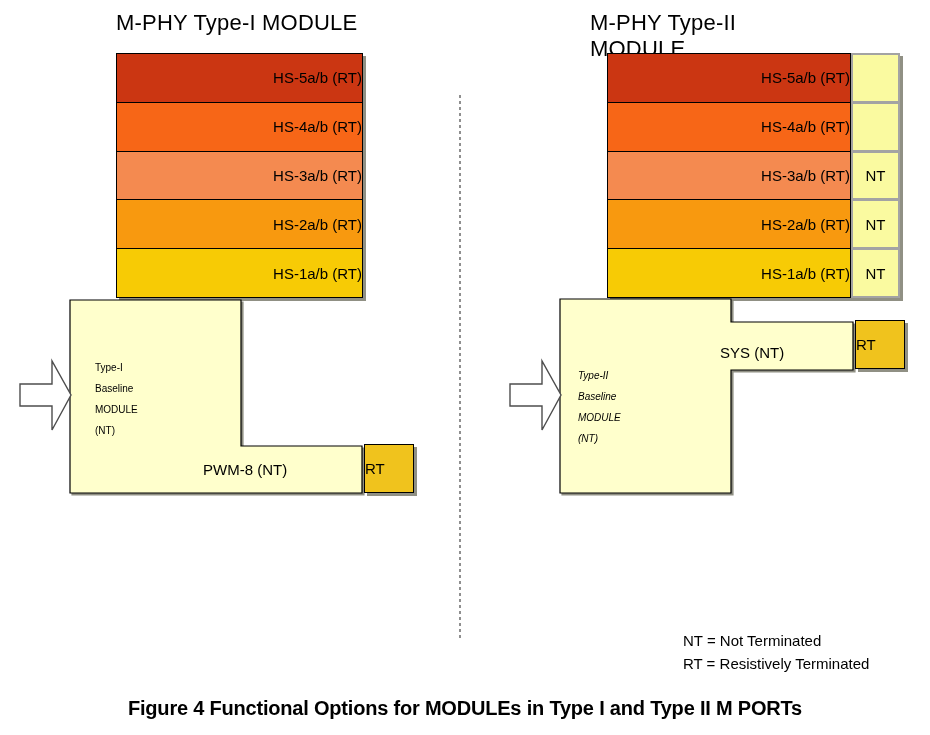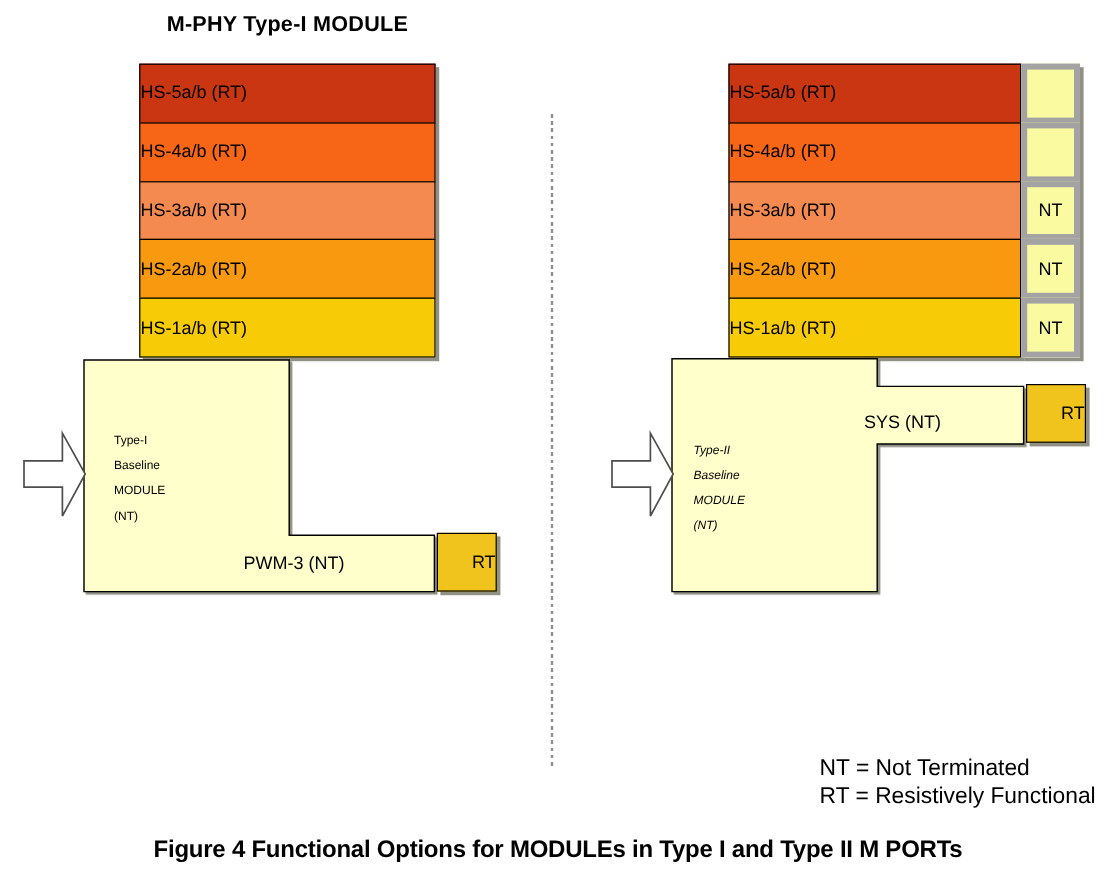--- a/index.html
+++ b/index.html
@@ -1,60 +1,61 @@
 <!DOCTYPE html>
 <html><head>
 <meta charset="utf-8">
 <style>
   html,body{margin:0;padding:0;background:#ffffff;}
   #canvas{
     position:relative;width:930px;height:735px;background:#ffffff;overflow:hidden;
     font-family:"Liberation Sans","DejaVu Sans",sans-serif;color:#000;
   }
   .abs{position:absolute;}
-  .hdr{font-size:18px;font-weight:bold;text-align:center;letter-spacing:.2px;}
+  .hdr{font-size:22px;font-weight:normal;letter-spacing:.2px;}
   .stack{position:absolute;box-shadow:3px 3px 0 rgba(125,124,110,.85);}
   .bar{
     width:100%;height:49.8px;box-sizing:border-box;border:1px solid #000;
-    display:flex;align-items:center;justify-content:flex-start;
-    font-size:15px;margin-top:-1px;
+    display:flex;align-items:center;justify-content:flex-end;
+    font-size:15px;margin-top:-1px;padding-left:16px;
   }
   .bar:first-child{margin-top:0;}
   .sidecol{position:absolute;box-shadow:3px 3px 0 rgba(125,124,110,.85);}
   .sidebox{
-    width:100%;height:49.8px;box-sizing:border-box;border:5px solid #a3a3a3;
+    width:100%;height:49.8px;box-sizing:border-box;border:2px solid #a3a3a3;
     display:flex;align-items:center;justify-content:center;
     font-size:15px;margin-top:-1px;
   }
   .sidebox:first-child{margin-top:0;}
   .rtbox{
     position:absolute;width:50px;height:49px;box-sizing:border-box;border:1px solid #000;
-    display:flex;align-items:center;justify-content:flex-end;font-size:15px;
+    display:flex;align-items:center;justify-content:flex-start;font-size:15px;
     box-shadow:3px 3px 0 rgba(125,124,110,.85);
   }
   .modtext{position:absolute;font-size:10px;line-height:21px;}
   .floatlabel{position:absolute;font-size:15px;text-align:left;}
-  .legend{position:absolute;font-size:19px;line-height:23px;white-space:nowrap;}
+  .legend{position:absolute;font-size:15px;line-height:23px;white-space:nowrap;}
   .caption{
     position:absolute;left:0;top:697px;width:930px;text-align:center;
     font-size:20px;font-weight:bold;letter-spacing:-.2px;
   }
   .divider{
     position:absolute;left:459px;top:95px;width:2px;height:545px;
     background:repeating-linear-gradient(to bottom,#8f8f8f 0 3px,transparent 3px 6px);
   }
   svg.shape{position:absolute;overflow:visible;filter:drop-shadow(2.5px 2.5px 0 rgba(125,124,110,.85));}
   svg.arrow{position:absolute;overflow:visible;}
 </style>
 </head>
 <body>
 
 <div id="canvas">
 
   <div class="abs hdr" style="left:116px;top:10px;width:247px;">M-PHY Type-I MODULE</div>
+  <div class="abs hdr" style="left:590px;top:10px;width:230px;">M-PHY Type-II MODULE</div>
 
   <div class="divider"></div>
 
   <div class="stack" style="left:116px;top:53px;width:247px;">
     <div class="bar" style="background-color: rgb(203, 54, 18);">
       <span>HS-5a/b (RT)</span>
     </div>
     <div class="bar" style="background-color: rgb(247, 102, 23);">
       <span>HS-4a/b (RT)</span>
     </div>
@@ -107,21 +108,21 @@
 
   <svg class="shape" style="left:68px;top:298px;" width="300" height="200" viewBox="0 0 300 200">
     <polygon points="2,2 173,2 173,148 294,148 294,195 2,195" stroke="#000000" stroke-width="1.2" fill="#FFFFCC"></polygon>
   </svg>
   <div class="modtext" style="left:95px;top:357px;">
     <div>Type-I</div>
     <div>Baseline</div>
     <div>MODULE</div>
     <div>(NT)</div>
   </div>
-  <div class="floatlabel" style="left:203px;top:461px;width:100px;">PWM-3 (NT)</div>
+  <div class="floatlabel" style="left:203px;top:461px;width:100px;">PWM-8 (NT)</div>
   <div class="rtbox" style="left: 364px; top: 444px; background-color: rgb(240, 195, 29);">
     <span>RT</span>
   </div>
 
   <svg class="shape" style="left:558px;top:297px;" width="300" height="200" viewBox="0 0 300 200">
     <polygon points="2,2 173,2 173,25 295,25 295,73 173,73 173,196 2,196" stroke="#000000" stroke-width="1.2" fill="#FFFFCC"></polygon>
   </svg>
   <div class="modtext" style="left:578px;top:365px;font-style:italic;">
     <div>Type-II</div>
     <div>Baseline</div>
@@ -135,18 +136,18 @@
 
   <svg class="arrow" style="left:18px;top:359px;" width="56" height="74" viewBox="0 0 56 74">
     <polygon points="2,25 34,25 34,2 53,36 34,71 34,47 2,47" fill="#ffffff" stroke="#4d4d4d" stroke-width="1.4"></polygon>
   </svg>
   <svg class="arrow" style="left:508px;top:359px;" width="56" height="74" viewBox="0 0 56 74">
     <polygon points="2,25 34,25 34,2 53,36 34,71 34,47 2,47" fill="#ffffff" stroke="#4d4d4d" stroke-width="1.4"></polygon>
   </svg>
 
   <div class="legend" style="left:683px;top:629px;">
     <div>NT = Not Terminated</div>
-    <div>RT = Resistively Functional</div>
+    <div>RT = Resistively Terminated</div>
   </div>
 
   <div class="caption">Figure 4 Functional Options for MODULEs in Type I and Type II M PORTs</div>
 
 </div>
 
 </body></html>

